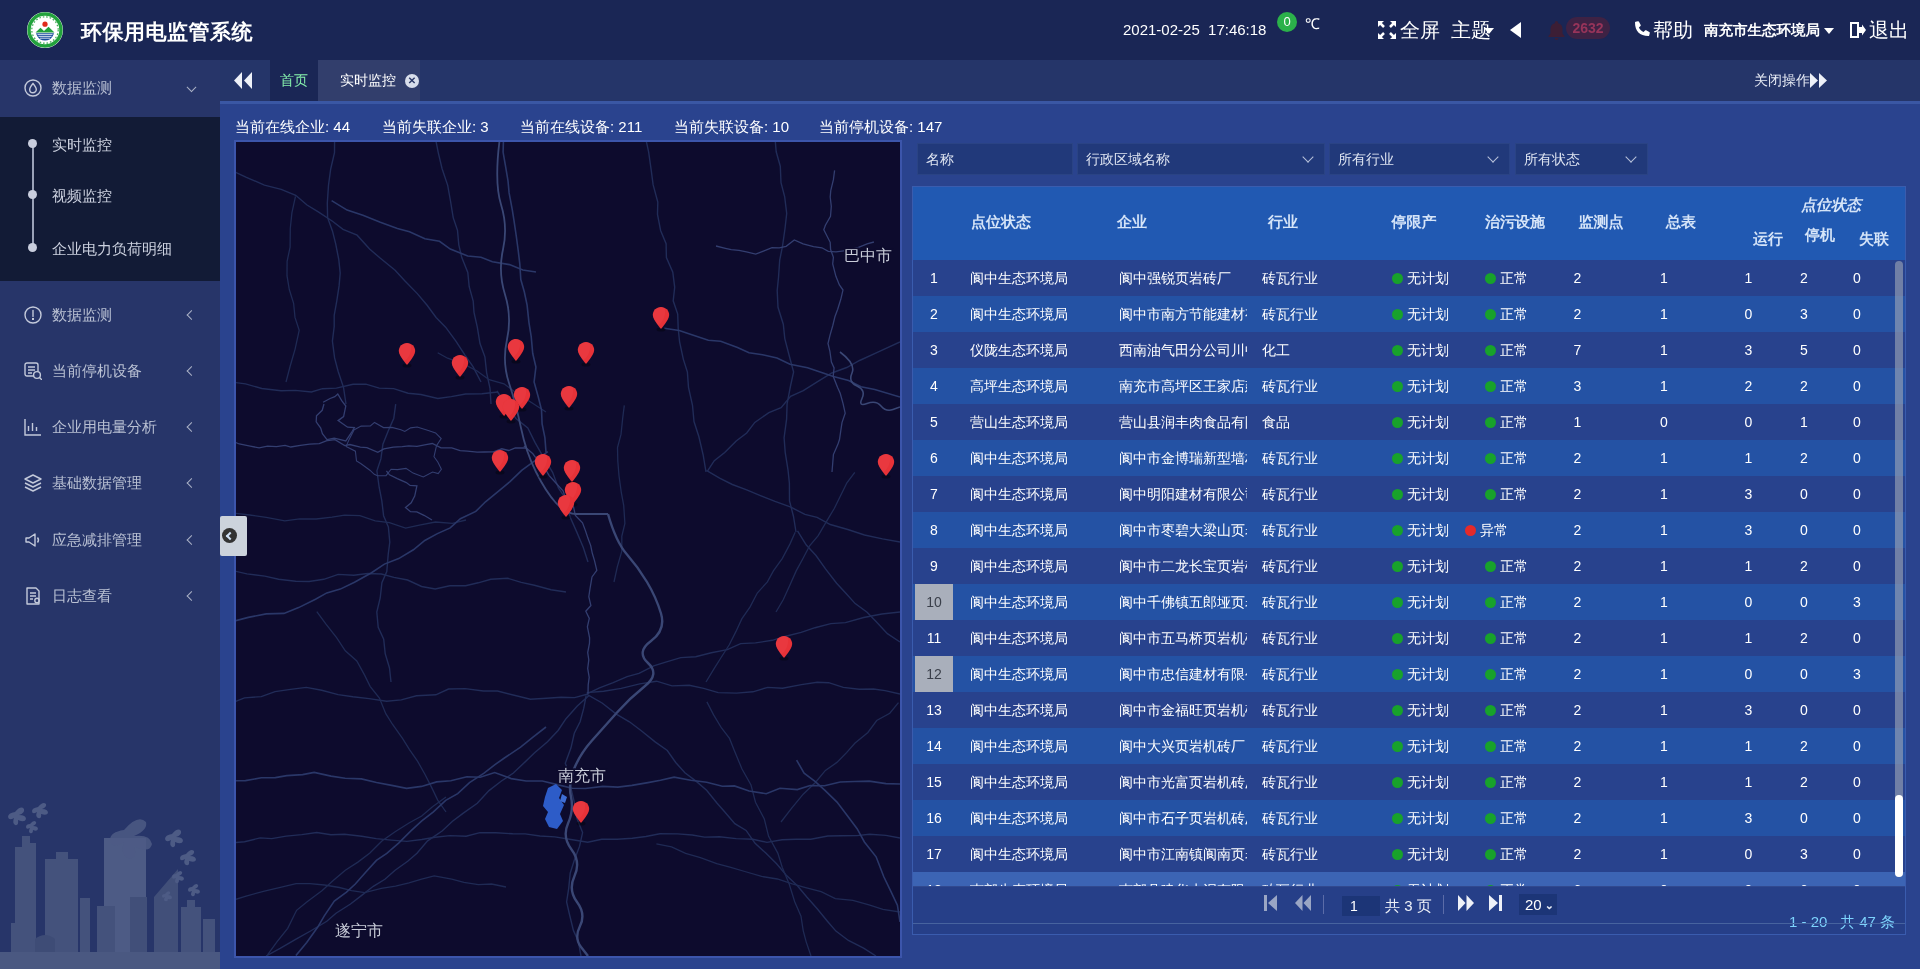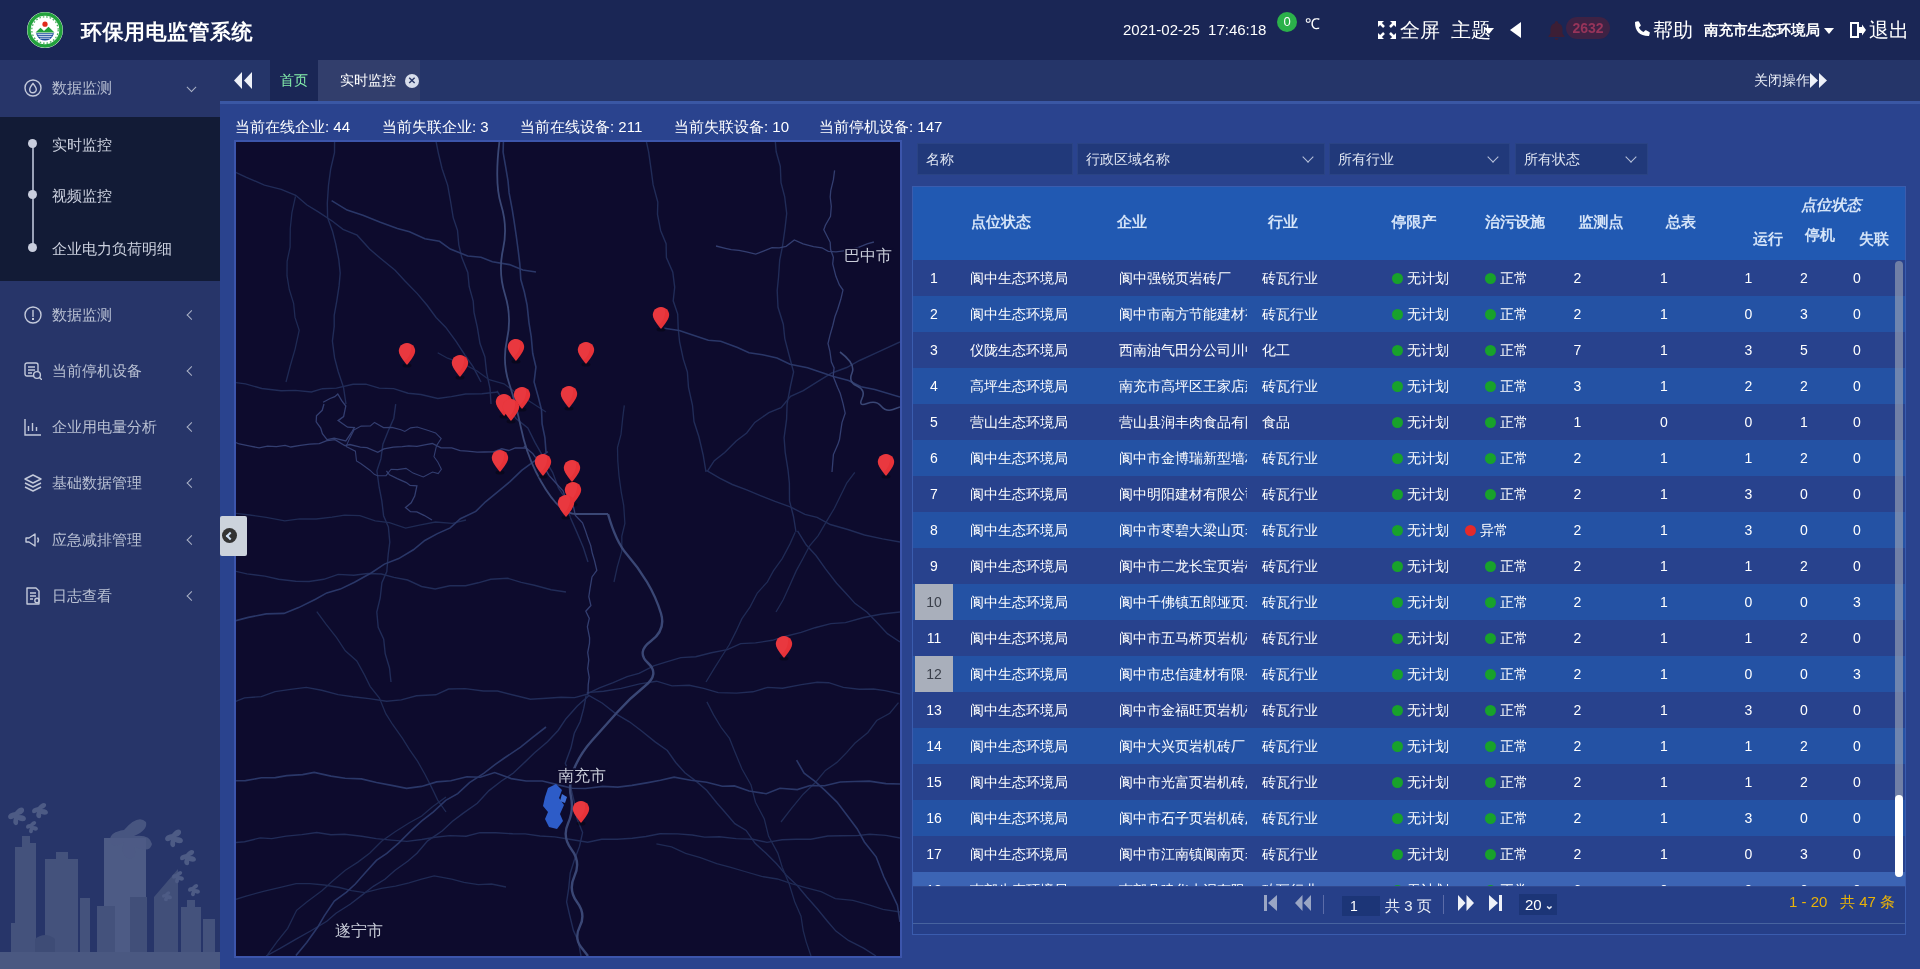--- a/index.html
+++ b/index.html
@@ -645,20 +645,20 @@
       <div class="abs" style="left:530px;top:8px;width:1px;height:19px;background:#5b6ca8"></div>
       <svg class="abs" style="left:545px;top:8px" width="16" height="16" viewBox="0 0 16 16" fill="#eef1f8">
           <path d="M0 0 v16 L7.5 8 Z"></path>
           <path d="M8.5 0 v16 L16 8 Z"></path>
         </svg>
       <svg class="abs" style="left:576px;top:8px" width="13" height="16" viewBox="0 0 13 16" fill="#eef1f8">
           <path d="M0 0 v16 L9 8 Z"></path>
           <rect x="10" y="0" width="3" height="16"></rect>
         </svg>
       <div class="abs" style="left:606px;top:7px;width:38px;height:21px;background:#1c3577;color:#fff;font-size:15px;line-height:21px;padding-left:6px">20<span style="position:absolute;right:3px;top:1px;font-size:11px;color:#e8ecf5;font-weight:bold">⌄</span></div>
-      <div class="abs" style="right:10px;top:3px;height:23px;line-height:23px;color:#eab308;font-size:15px">1 - 20&nbsp;&nbsp;&nbsp;共 47 条</div>
+      <div class="abs" style="right:10px;top:23px;height:23px;line-height:23px;color:#7dd3fc;font-size:15px">1 - 20&nbsp;&nbsp;&nbsp;共 47 条</div>
       <div class="abs" style="left:0;top:36px;width:992px;height:1px;background:#47639f"></div>
     </div>
     <div id="sbtrack">
         <div id="sbthumb"></div>
       </div>
   </div>
 </div>
 
 </body></html>

